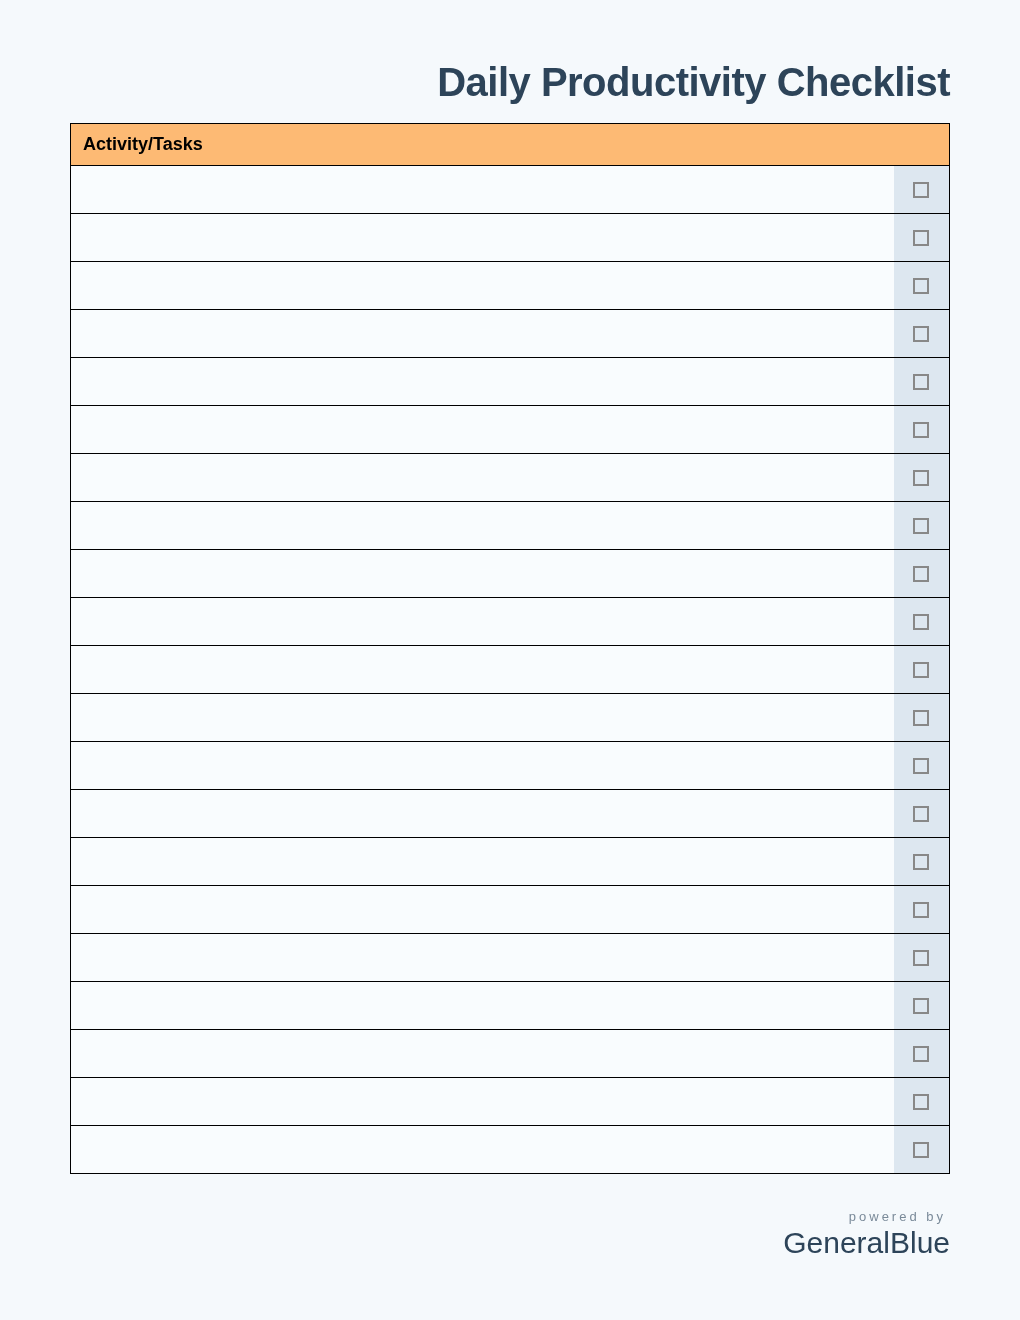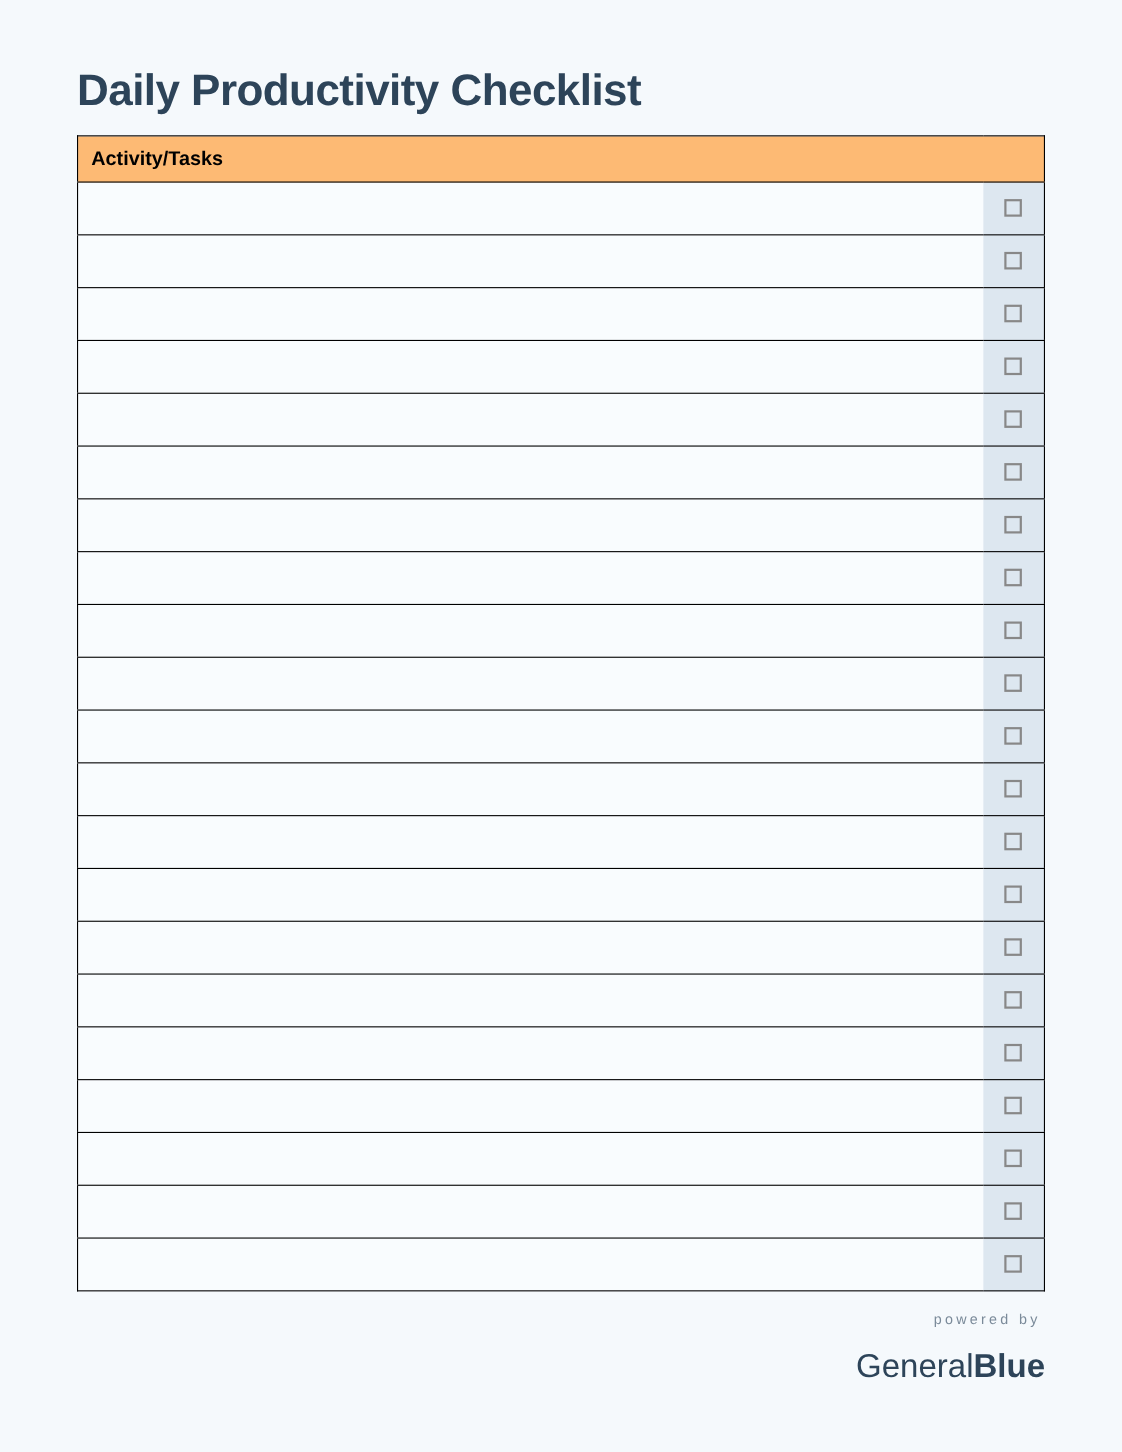--- a/index.html
+++ b/index.html
@@ -11,21 +11,21 @@
       width: 1020px;
       height: 1320px;
       background: #f5f9fc;
       font-family: Arial, Helvetica, sans-serif;
       position: relative;
     }
     .page {
       padding: 60px 70px 40px 70px;
     }
     .title {
-      text-align: left;
+      text-align: right;
       font-size: 40px;
       font-weight: bold;
       color: #2d4459;
       margin-bottom: 18px;
       letter-spacing: -0.5px;
     }
     .table {
       width: 100%;
       border: 1.5px solid #000;
       border-collapse: collapse;
@@ -72,30 +72,30 @@
     .footer {
       position: absolute;
       right: 70px;
       bottom: 60px;
       text-align: right;
     }
     .powered-by {
       font-size: 13px;
       color: #7a8a99;
       letter-spacing: 3px;
-      margin-bottom: 19px;
+      margin-bottom: 2px;
       padding-right: 4px;
     }
     .brand {
       font-size: 30px;
       color: #2d4459;
       font-weight: 300;
     }
     .brand-bold {
-      font-weight: 700;
+      font-weight: 400;
     }
   </style>
 </head>
 <body>
 
 <div class="page">
   <h1 class="title">Daily Productivity Checklist</h1>
 
   <table class="table">
     <thead>

